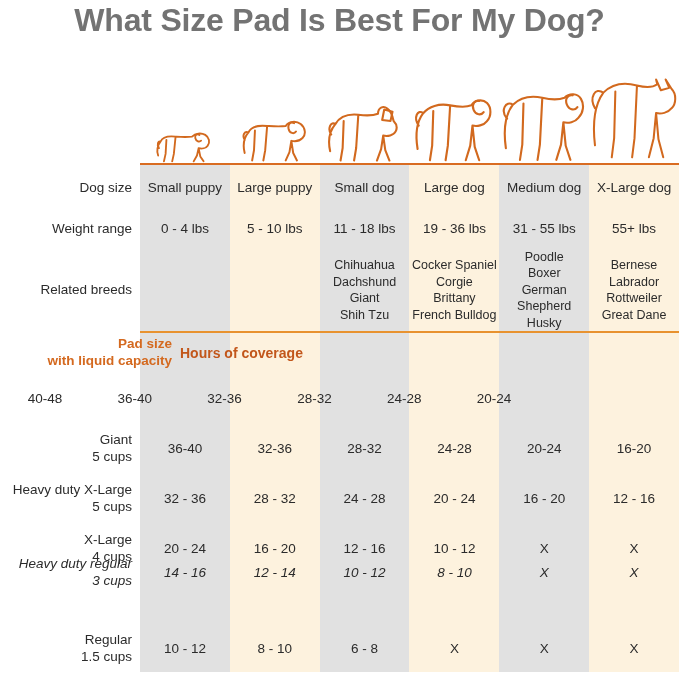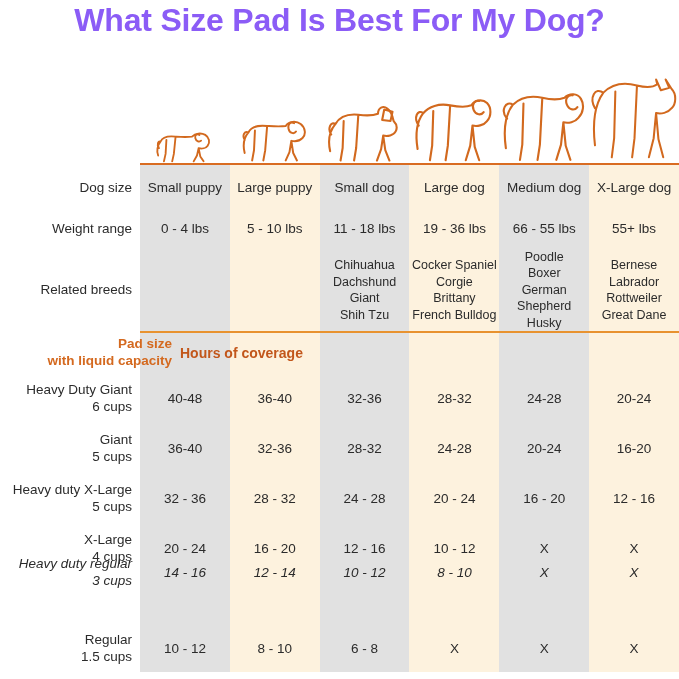--- a/index.html
+++ b/index.html
@@ -11,21 +11,21 @@
     overflow:hidden;
     position:relative;
   }
   #page-title{
     position:absolute;
     left:0;top:2px;
     width:679px;
     text-align:center;
     font-size:32px;
     font-weight:bold;
-    color:#8b5cf6;
+    color:#737373;
     letter-spacing:-0.2px;
     white-space:nowrap;
   }
 
   
   .table-wrap{
     position:absolute;
     left:0; top:72px;
     width:679px; height:600px;
   }
@@ -243,21 +243,21 @@
       </div>
     </div>
 
     <div class="row" style="top:138px;height:38px;">
       <div class="row-label">Weight range</div>
       <div class="cells">
         <div class="cell">0 - 4 lbs</div>
         <div class="cell">5 - 10 lbs</div>
         <div class="cell">11 - 18 lbs</div>
         <div class="cell">19 - 36 lbs</div>
-        <div class="cell">66 - 55 lbs</div>
+        <div class="cell">31 - 55 lbs</div>
         <div class="cell">55+ lbs</div>
       </div>
     </div>
 
     <div class="row" style="top:176px;height:84px;">
       <div class="row-label">Related breeds</div>
       <div class="cells">
         <div class="cell multiline"></div>
         <div class="cell multiline"></div>
         <div class="cell multiline">
@@ -290,24 +290,20 @@
 
     <div class="coverage-row" style="top:262px;height:38px;">
       <div class="row-label bold-orange">
         <span class="bl">Pad size</span>
         <span class="bl">with liquid capacity</span>
       </div>
       <div class="coverage-title">Hours of coverage</div>
     </div>
 
     <div class="row" style="top:302px;height:50px;">
-      <div class="row-label">
-        <span class="bl">Heavy Duty Giant</span>
-        <span class="bl">6 cups</span>
-      </div>
       <div class="cells">
         <div class="cell">40-48</div>
         <div class="cell">36-40</div>
         <div class="cell">32-36</div>
         <div class="cell">28-32</div>
         <div class="cell">24-28</div>
         <div class="cell">20-24</div>
       </div>
     </div>
 

